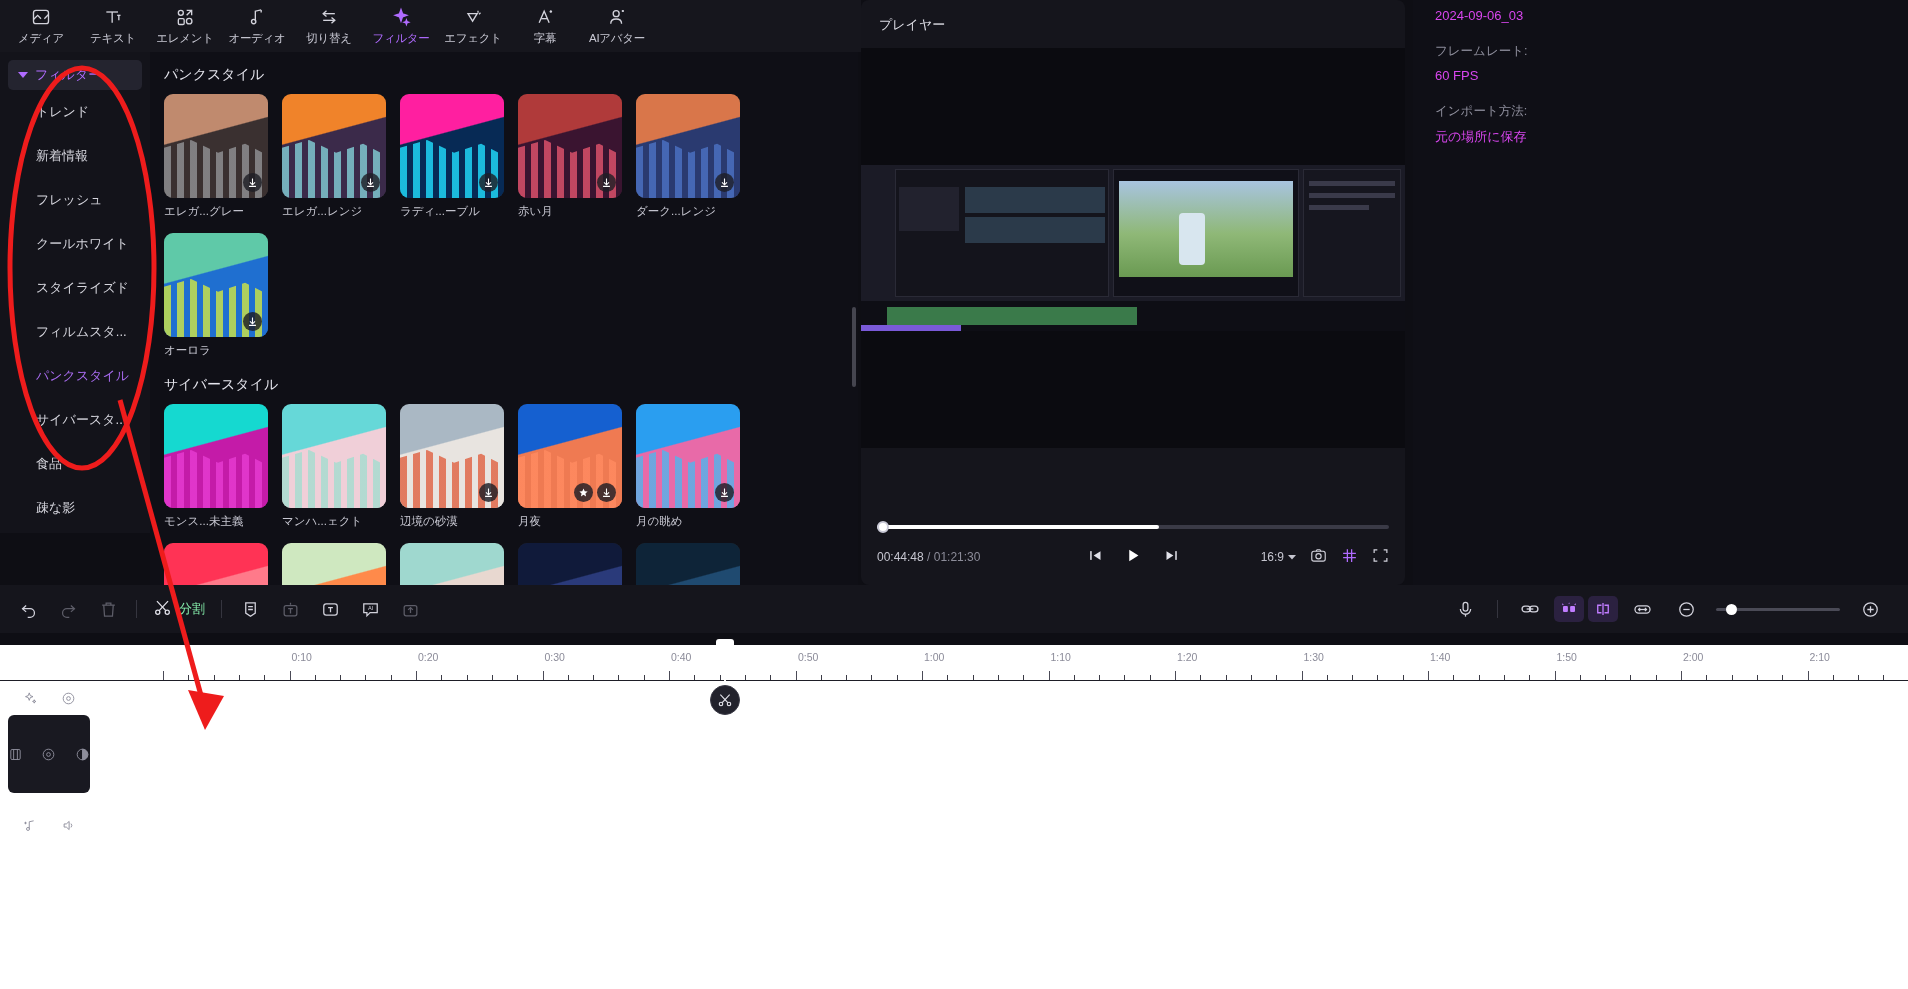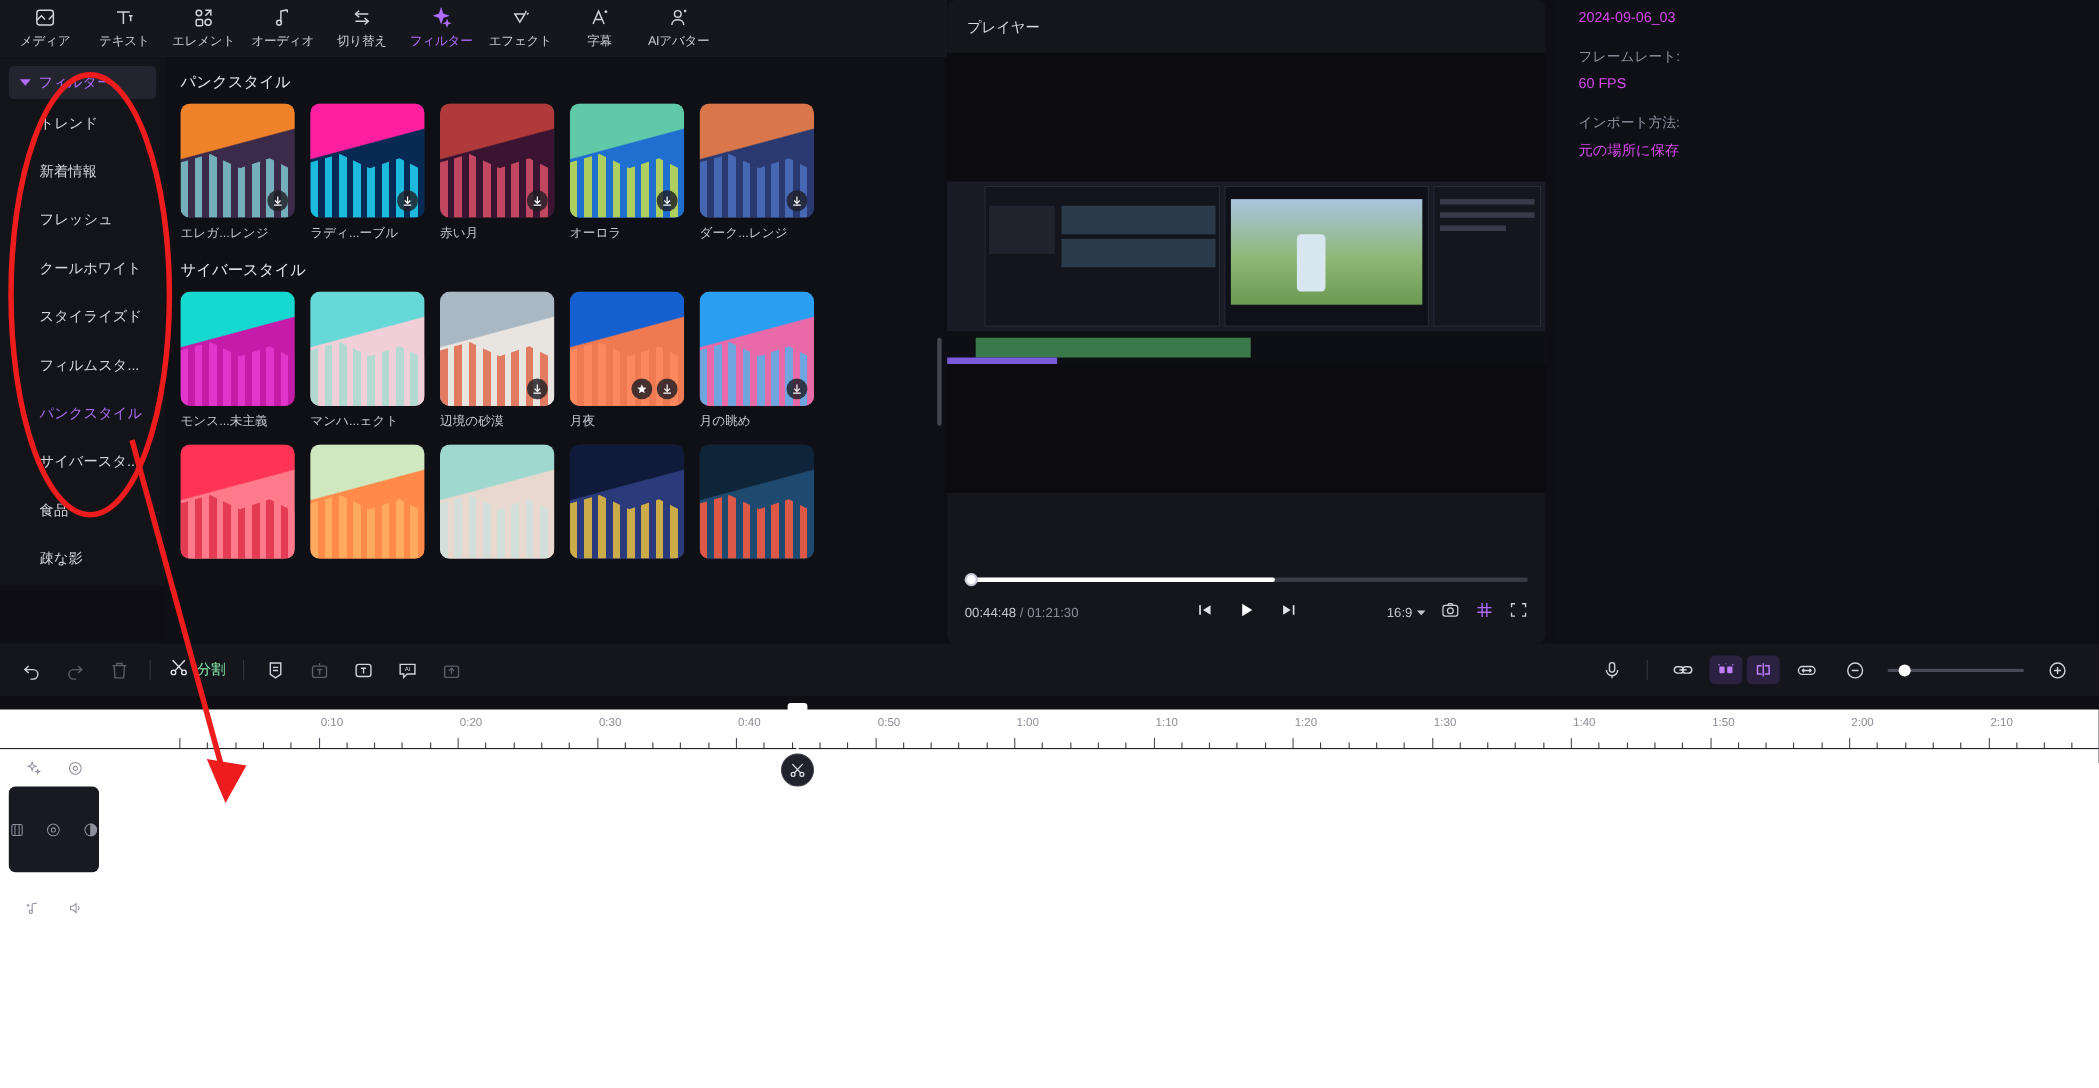--- a/index.html
+++ b/index.html
@@ -9,21 +9,21 @@
     font-family: "Liberation Sans", "DejaVu Sans", sans-serif;
     color: #d8d8e0;
     overflow: hidden;
   }
   #app { position: relative; width: 1908px; height: 989px; }
 
   
   #topbar {
     position: absolute; left: 0; top: 0; width: 861px; height: 52px;
     background: #16161d;
-    display: flex; align-items: flex-start; padding-left: 6px; gap: 2px;
+    display: flex; align-items: center; padding-left: 6px; gap: 2px;
   }
   .topitem {
     width: 70px; height: 50px;
     display: flex; flex-direction: column; align-items: center; justify-content: center;
     gap: 3px; cursor: pointer; color: #c9c9d4;
   }
   .topitem .ticon { height: 21px; display:flex; align-items:center; justify-content:center; }
   .topitem .tlabel { font-size: 11.5px; white-space: nowrap; letter-spacing: -0.3px; }
   .topitem.active { color: #b06bff; }
   .topitem.active svg { stroke: #b06bff; fill: none; }
@@ -274,20 +274,34 @@
         <span>疎な影</span>
       </div>
     <div class="catitem"></div>
   </div>
 
   <div id="filters">
     <div class="secttl">パンクスタイル</div>
     <div class="grid" id="grid0">
         <div class="cell">
           <div class="thumb">
+            <div class="bld" style="background: linear-gradient(165deg, rgb(192, 138, 110) 0%, rgb(192, 138, 110) 38%, rgb(58, 48, 48) 39%, rgb(58, 48, 48) 100%);"></div>
+            <div style="position: absolute; left: 0px; bottom: 0px; width: 100%; height: 62%; background: repeating-linear-gradient(90deg, rgb(141, 141, 144) 0px, rgb(141, 141, 144) 7px, rgb(58, 48, 48) 7px, rgb(58, 48, 48) 13px); opacity: 0.85; clip-path: polygon(0px 22%, 26% 10%, 52% 30%, 78% 16%, 100% 34%, 100% 100%, 0px 100%);"></div>
+            <div class="dlbadge">
+              <svg width="11" height="11" viewBox="0 0 24 24" stroke="#fff" fill="none" stroke-width="2.4">
+                <path d="M12 3.5v13"></path>
+                <path d="M6.5 11.5L12 17l5.5-5.5"></path>
+                <path d="M4.5 20.5h15"></path>
+              </svg>
+            </div>
+          </div>
+          <div class="clabel">エレガ...グレー</div>
+        </div>
+        <div class="cell">
+          <div class="thumb">
             <div class="bld" style="background: linear-gradient(165deg, rgb(240, 131, 42) 0%, rgb(240, 131, 42) 38%, rgb(59, 42, 74) 39%, rgb(59, 42, 74) 100%);"></div>
             <div style="position: absolute; left: 0px; bottom: 0px; width: 100%; height: 62%; background: repeating-linear-gradient(90deg, rgb(127, 198, 207) 0px, rgb(127, 198, 207) 7px, rgb(59, 42, 74) 7px, rgb(59, 42, 74) 13px); opacity: 0.85; clip-path: polygon(0px 22%, 26% 10%, 52% 30%, 78% 16%, 100% 34%, 100% 100%, 0px 100%);"></div>
             <div class="dlbadge">
               <svg width="11" height="11" viewBox="0 0 24 24" stroke="#fff" fill="none" stroke-width="2.4">
                 <path d="M12 3.5v13"></path>
                 <path d="M6.5 11.5L12 17l5.5-5.5"></path>
                 <path d="M4.5 20.5h15"></path>
               </svg>
             </div>
           </div>
@@ -316,45 +330,45 @@
                 <path d="M12 3.5v13"></path>
                 <path d="M6.5 11.5L12 17l5.5-5.5"></path>
                 <path d="M4.5 20.5h15"></path>
               </svg>
             </div>
           </div>
           <div class="clabel">赤い月</div>
         </div>
         <div class="cell">
           <div class="thumb">
+            <div class="bld" style="background: linear-gradient(165deg, rgb(217, 118, 74) 0%, rgb(217, 118, 74) 38%, rgb(42, 58, 112) 39%, rgb(42, 58, 112) 100%);"></div>
+            <div style="position: absolute; left: 0px; bottom: 0px; width: 100%; height: 62%; background: repeating-linear-gradient(90deg, rgb(74, 111, 192) 0px, rgb(74, 111, 192) 7px, rgb(42, 58, 112) 7px, rgb(42, 58, 112) 13px); opacity: 0.85; clip-path: polygon(0px 22%, 26% 10%, 52% 30%, 78% 16%, 100% 34%, 100% 100%, 0px 100%);"></div>
+            <div class="dlbadge">
+              <svg width="11" height="11" viewBox="0 0 24 24" stroke="#fff" fill="none" stroke-width="2.4">
+                <path d="M12 3.5v13"></path>
+                <path d="M6.5 11.5L12 17l5.5-5.5"></path>
+                <path d="M4.5 20.5h15"></path>
+              </svg>
+            </div>
+          </div>
+          <div class="clabel">ダーク...レンジ</div>
+        </div>
+        <div class="cell">
+          <div class="thumb">
             <div class="bld" style="background: linear-gradient(165deg, rgb(95, 201, 168) 0%, rgb(95, 201, 168) 38%, rgb(31, 111, 208) 39%, rgb(31, 111, 208) 100%);"></div>
             <div style="position: absolute; left: 0px; bottom: 0px; width: 100%; height: 62%; background: repeating-linear-gradient(90deg, rgb(199, 224, 74) 0px, rgb(199, 224, 74) 7px, rgb(31, 111, 208) 7px, rgb(31, 111, 208) 13px); opacity: 0.85; clip-path: polygon(0px 22%, 26% 10%, 52% 30%, 78% 16%, 100% 34%, 100% 100%, 0px 100%);"></div>
             <div class="dlbadge">
               <svg width="11" height="11" viewBox="0 0 24 24" stroke="#fff" fill="none" stroke-width="2.4">
                 <path d="M12 3.5v13"></path>
                 <path d="M6.5 11.5L12 17l5.5-5.5"></path>
                 <path d="M4.5 20.5h15"></path>
               </svg>
             </div>
           </div>
           <div class="clabel">オーロラ</div>
-        </div>
-        <div class="cell">
-          <div class="thumb">
-            <div class="bld" style="background: linear-gradient(165deg, rgb(217, 118, 74) 0%, rgb(217, 118, 74) 38%, rgb(42, 58, 112) 39%, rgb(42, 58, 112) 100%);"></div>
-            <div style="position: absolute; left: 0px; bottom: 0px; width: 100%; height: 62%; background: repeating-linear-gradient(90deg, rgb(74, 111, 192) 0px, rgb(74, 111, 192) 7px, rgb(42, 58, 112) 7px, rgb(42, 58, 112) 13px); opacity: 0.85; clip-path: polygon(0px 22%, 26% 10%, 52% 30%, 78% 16%, 100% 34%, 100% 100%, 0px 100%);"></div>
-            <div class="dlbadge">
-              <svg width="11" height="11" viewBox="0 0 24 24" stroke="#fff" fill="none" stroke-width="2.4">
-                <path d="M12 3.5v13"></path>
-                <path d="M6.5 11.5L12 17l5.5-5.5"></path>
-                <path d="M4.5 20.5h15"></path>
-              </svg>
-            </div>
-          </div>
-          <div class="clabel">ダーク...レンジ</div>
         </div>
       </div>
     <div class="secttl" style="margin-top:18px;">サイバースタイル</div>
     <div class="grid" id="grid1">
         <div class="cell">
           <div class="thumb">
             <div class="bld" style="background: linear-gradient(165deg, rgb(21, 217, 208) 0%, rgb(21, 217, 208) 38%, rgb(196, 27, 168) 39%, rgb(196, 27, 168) 100%);"></div>
             <div style="position: absolute; left: 0px; bottom: 0px; width: 100%; height: 62%; background: repeating-linear-gradient(90deg, rgb(229, 58, 208) 0px, rgb(229, 58, 208) 7px, rgb(196, 27, 168) 7px, rgb(196, 27, 168) 13px); opacity: 0.85; clip-path: polygon(0px 22%, 26% 10%, 52% 30%, 78% 16%, 100% 34%, 100% 100%, 0px 100%);"></div>
           </div>
           <div class="clabel">モンス...未主義</div>

